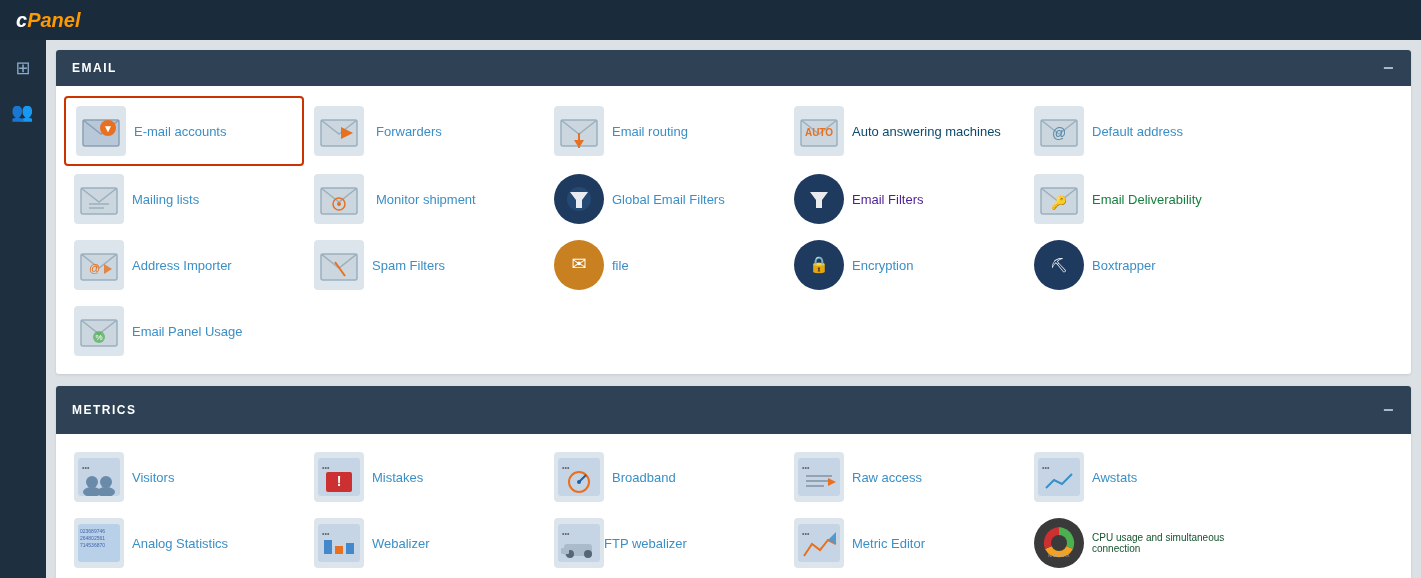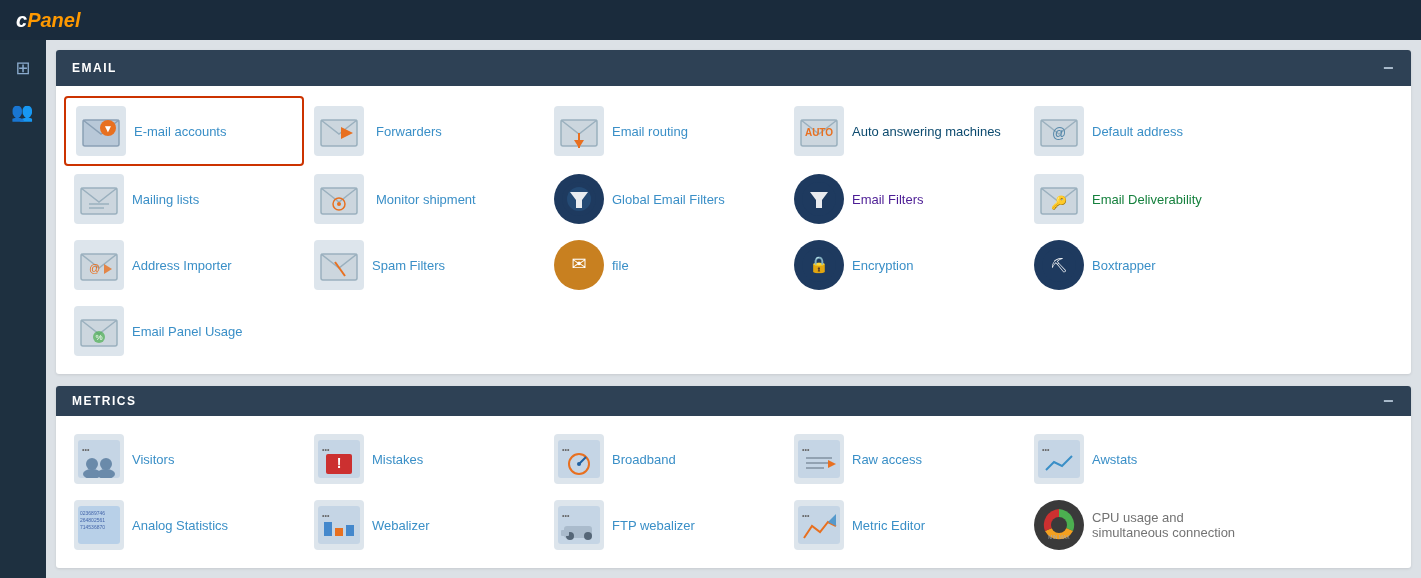--- a/index.html
+++ b/index.html
@@ -205,21 +205,21 @@
             <text x="20" y="26" text-anchor="middle" font-size="8" fill="white">%</text>
           </svg>
         </div>
         <span style="color:#3a8fc7; font-size:13px;">Email Panel Usage</span>
       </div>
 
     </div>
   </div>
 
   <div style="background:white; border-radius:3px; margin-bottom:12px; overflow:hidden; box-shadow:0 1px 3px rgba(0,0,0,0.1);">
-    <div style="background:#2e4155; color:white; padding:6px 16px; font-size:12px; font-weight:bold; letter-spacing:1.5px; display:flex; justify-content:space-between; align-items:center;">
+    <div style="background:#2e4155; color:white; padding:15px 16px; font-size:12px; font-weight:bold; letter-spacing:1.5px; display:flex; justify-content:space-between; align-items:center;">
       <span>METRICS</span>
       <span style="color:#aabbcc; font-size:18px; line-height:1; cursor:pointer;">−</span>
     </div>
     <div style="padding:10px 8px; display:flex; flex-wrap:wrap;">
 
       <div style="display:flex; align-items:center; gap:8px; width:240px; padding:8px 10px; cursor:pointer; border-radius:4px; min-height:56px;">
         <div style="width:50px; height:50px; flex-shrink:0; background:#dde5ec; border-radius:4px; display:flex; align-items:center; justify-content:center;">
           <svg width="42" height="38" viewBox="0 0 42 38">
             <rect width="42" height="38" rx="3" fill="#c5d5e5"></rect>
             <text x="4" y="12" font-size="7" fill="#666">•••</text>
@@ -300,21 +300,21 @@
             <rect width="42" height="38" rx="3" fill="#c5d5e5"></rect>
             <text x="4" y="12" font-size="7" fill="#666">•••</text>
             <rect x="6" y="16" width="8" height="14" fill="#4488cc"></rect>
             <rect x="17" y="22" width="8" height="8" fill="#e87020"></rect>
             <rect x="28" y="19" width="8" height="11" fill="#4488cc"></rect>
           </svg>
         </div>
         <span style="color:#3a8fc7; font-size:13px;">Webalizer</span>
       </div>
 
-      <div style="display:flex; align-items:center; gap:8px; width:240px; padding:8px 10px; cursor:pointer; border-radius:4px; min-height:56px;">
+      <div style="display:flex; align-items:center; gap:0; width:240px; padding:8px 10px; cursor:pointer; border-radius:4px; min-height:56px;">
         <div style="width:50px; height:50px; flex-shrink:0; background:#dde5ec; border-radius:4px; display:flex; align-items:center; justify-content:center;">
           <svg width="42" height="38" viewBox="0 0 42 38">
             <rect width="42" height="38" rx="3" fill="#c5d5e5"></rect>
             <text x="4" y="12" font-size="7" fill="#666">•••</text>
             <rect x="6" y="20" width="28" height="12" rx="3" fill="#aabbcc"></rect>
             <circle cx="12" cy="30" r="4" fill="#556677"></circle>
             <circle cx="30" cy="30" r="4" fill="#556677"></circle>
             <rect x="3" y="24" width="8" height="6" rx="1" fill="#aabbcc"></rect>
           </svg>
         </div>
@@ -337,19 +337,19 @@
         <div style="width:50px; height:50px; flex-shrink:0; border-radius:50%; background:#3a3a3a; display:flex; align-items:center; justify-content:center;">
           <svg width="44" height="44" viewBox="0 0 44 44">
             <circle cx="22" cy="22" r="22" fill="#3a3a3a"></circle>
             <path d="M22 22 L22 6 A16 16 0 0 1 36 28 Z" fill="#4caf50"></path>
             <path d="M22 22 L36 28 A16 16 0 0 1 8 28 Z" fill="#f4a020"></path>
             <path d="M22 22 L8 28 A16 16 0 0 1 22 6 Z" fill="#cc3030"></path>
             <circle cx="22" cy="22" r="8" fill="#3a3a3a"></circle>
             <text x="22" y="36" text-anchor="middle" font-size="5" fill="#aaa">MIN MAX</text>
           </svg>
         </div>
-        <span style="color:#737373; font-size:13px;">CPU usage and simultaneous connection</span>
+        <span style="color:#14532d; font-size:10px;">CPU usage and simultaneous connection</span>
       </div>
 
     </div>
   </div>
 
 </div>
 
 </body></html>

